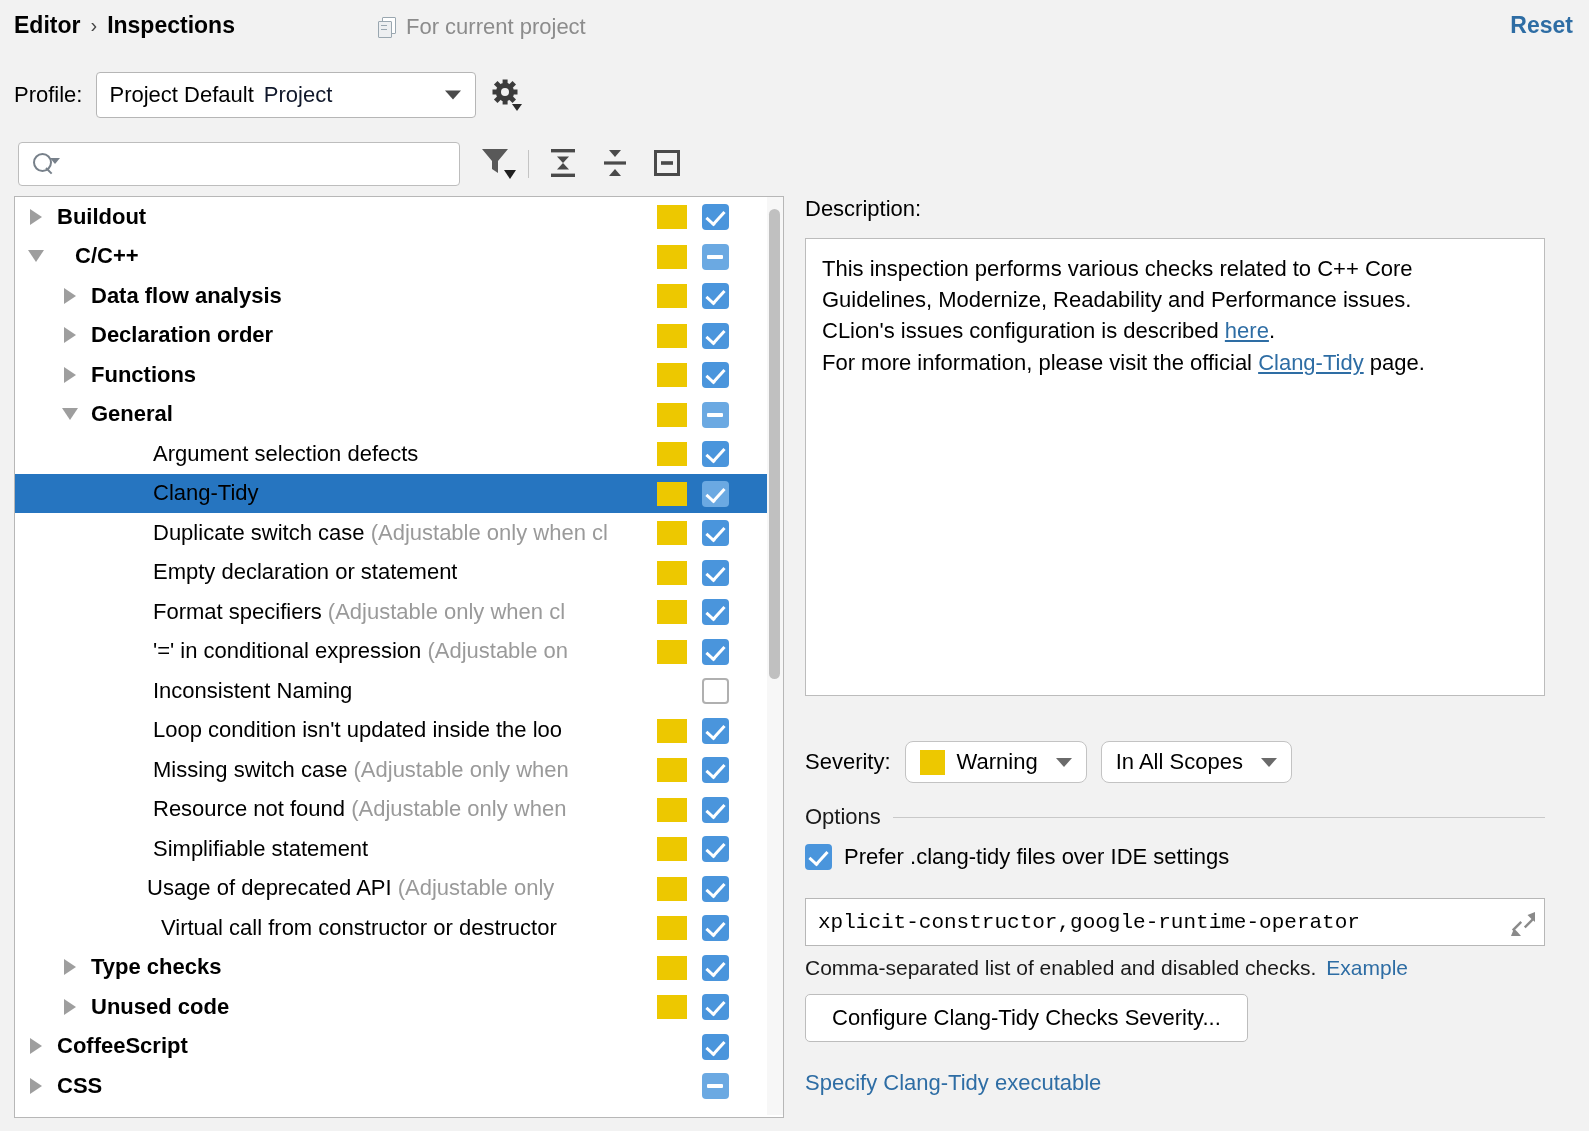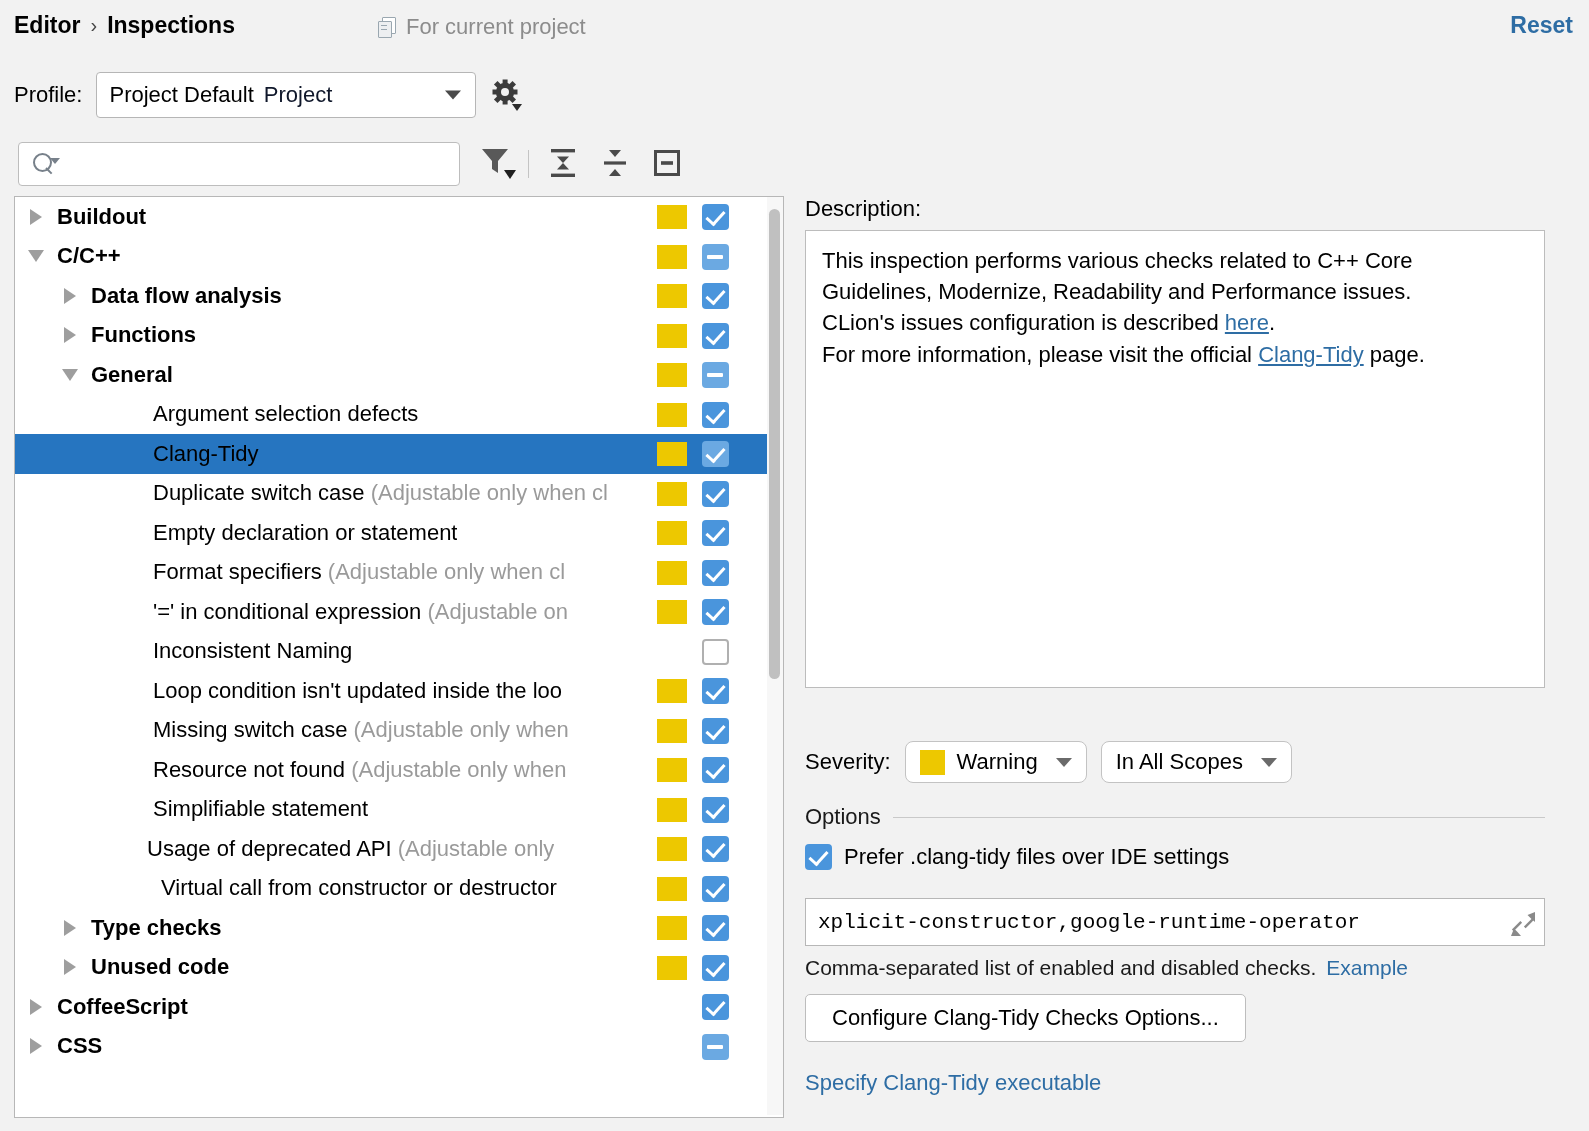--- a/index.html
+++ b/index.html
@@ -158,21 +158,21 @@
     position: absolute; right: 0; top: 0; width: 16px; height: 918px;
     background: #F7F7F7;
   }
   .vscroll-thumb {
     position: absolute; right: 3px; width: 11px; border-radius: 6px;
     background: #C0C0C0;
   }
 
   
   .right { position: absolute; left: 805px; top: 196px; width: 770px; }
-  .desc-label { font-size: 22px; margin-bottom: 8px; }
+  .desc-label { font-size: 22px; margin-bottom: 16px; }
   .desc-box {
     width: 740px; height: 458px; box-sizing: border-box;
     background: #fff; border: 1px solid #BCBCBC;
     padding: 14px 16px; font-size: 22px; line-height: 1.42;
   }
   .desc-box a { color: #2E6DA4; text-decoration: underline; cursor: pointer; }
 
   .sev-row {
     position: absolute; left: 0; top: 545px;
     display: flex; align-items: center; gap: 14px;
@@ -329,29 +329,37 @@
           <span class="tri-right"></span>
         </span>
         <span class="label" style="left: 42px; max-width: 598px;">Buildout</span>
         <span class="sev-box"></span>
         <span class="chk on"></span>
       </div>
       <div class="row group">
         <span class="twisty" style="left: 10px;">
           <span class="tri-down"></span>
         </span>
-        <span class="label" style="left: 42px; max-width: 598px;">C/C++</span>
+        <span class="label" style="left: 60px; max-width: 598px;">C/C++</span>
         <span class="sev-box"></span>
         <span class="chk partial"></span>
       </div>
       <div class="row group">
         <span class="twisty" style="left: 44px;">
           <span class="tri-right"></span>
         </span>
         <span class="label" style="left: 76px; max-width: 564px;">Data flow analysis</span>
+        <span class="sev-box"></span>
+        <span class="chk on"></span>
+      </div>
+      <div class="row group">
+        <span class="twisty" style="left: 44px;">
+          <span class="tri-right"></span>
+        </span>
+        <span class="label" style="left: 76px; max-width: 564px;">Declaration order</span>
         <span class="sev-box"></span>
         <span class="chk on"></span>
       </div>
       <div class="row group">
         <span class="twisty" style="left: 44px;">
           <span class="tri-right"></span>
         </span>
         <span class="label" style="left: 76px; max-width: 564px;">Functions</span>
         <span class="sev-box"></span>
         <span class="chk on"></span>
@@ -509,17 +517,17 @@
           </g>
         </svg>
       </span>
     </div>
 
     <div class="hint-row">
       <span>Comma-separated list of enabled and disabled checks.</span>
       <span class="ex">Example</span>
     </div>
 
-    <div class="btn">Configure Clang-Tidy Checks Options...</div>
+    <div class="btn">Configure Clang-Tidy Checks Severity...</div>
 
     <div class="exec-link">Specify Clang-Tidy executable</div>
   </div>
 </div>
 
 </body></html>

